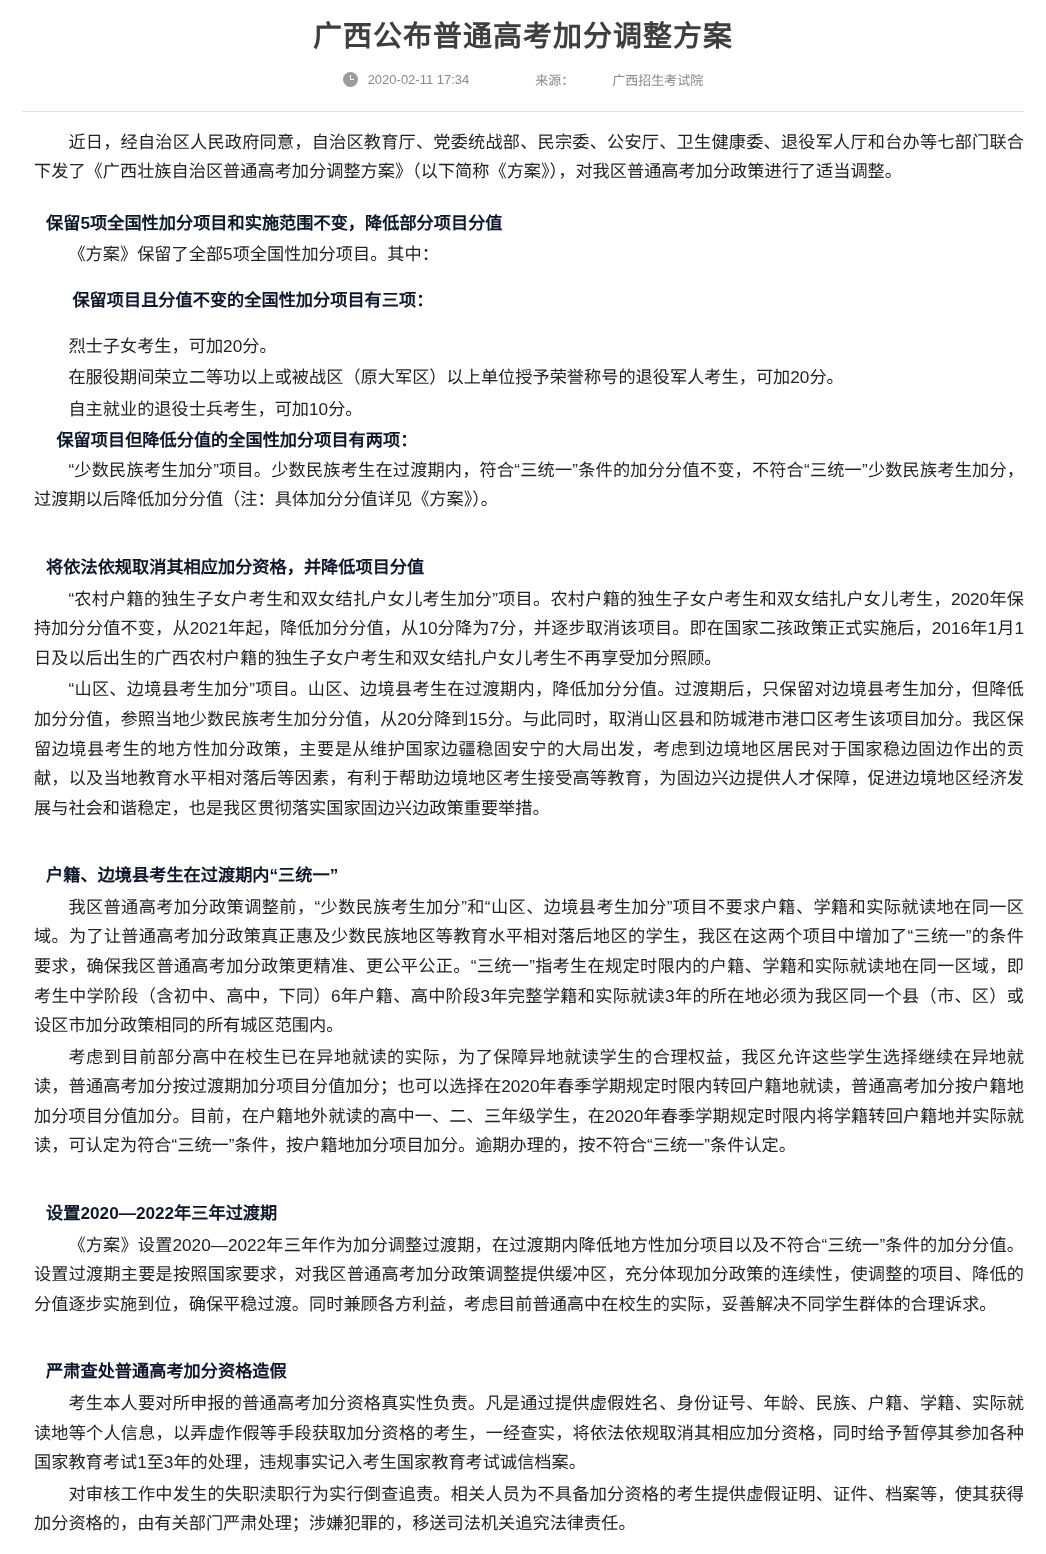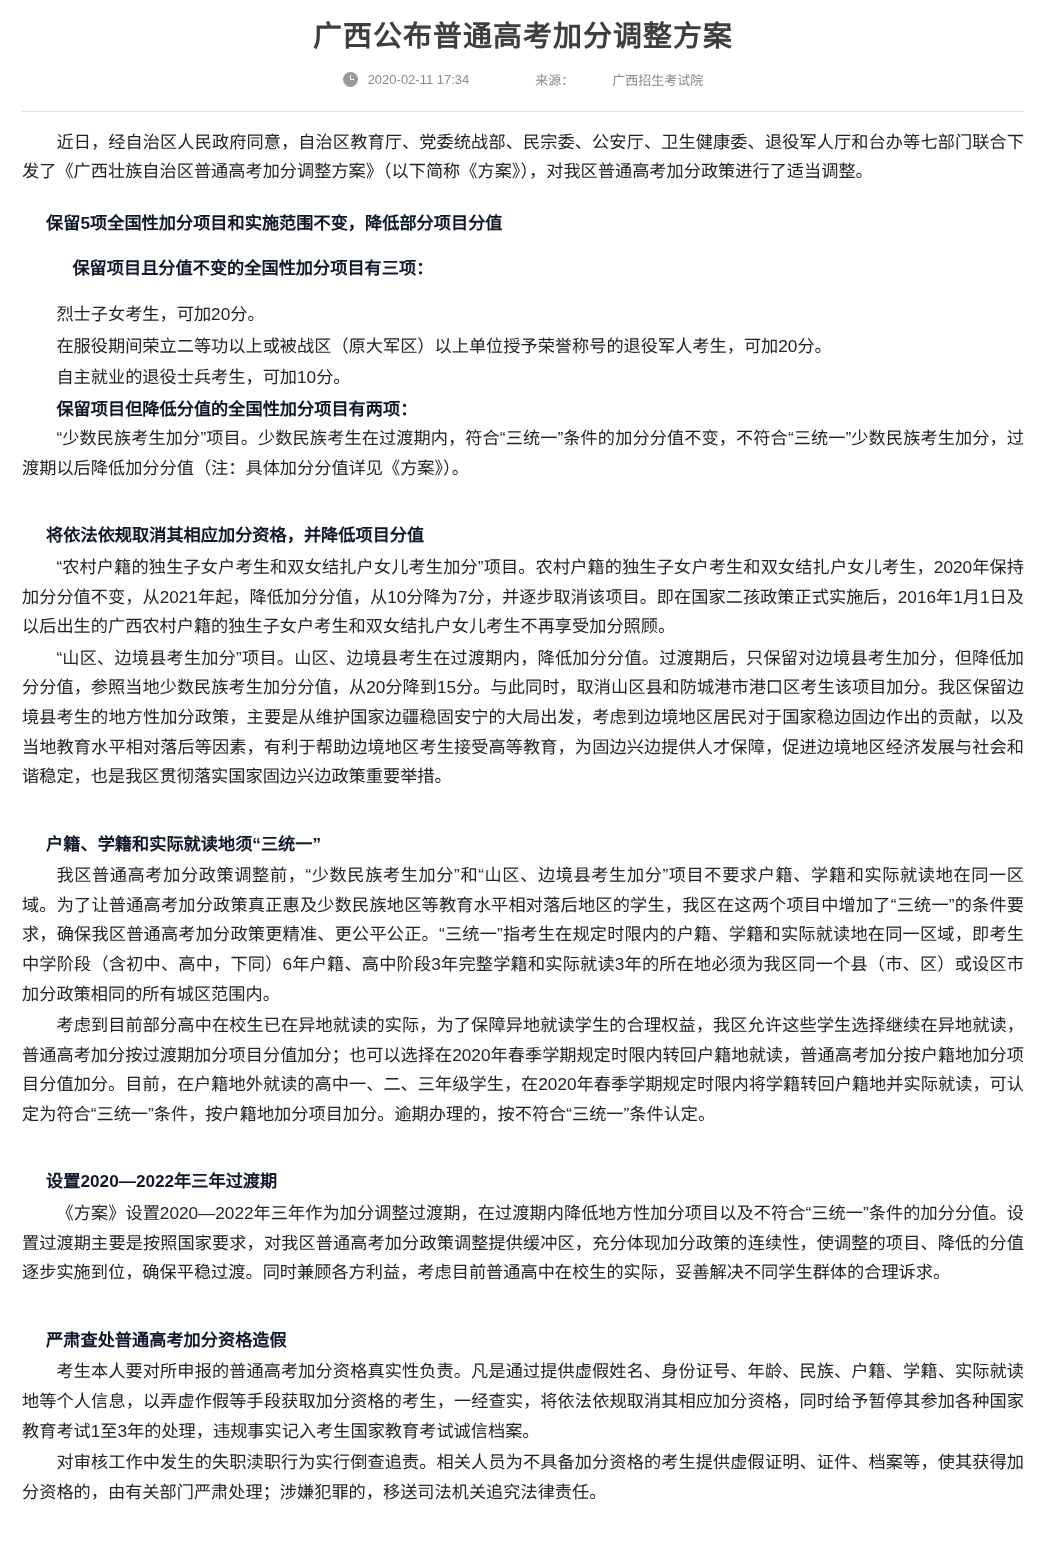--- a/index.html
+++ b/index.html
@@ -73,21 +73,21 @@
     margin: 12px 22px 0 22px;
   }
   .content {
     padding: 16px 22px 26px 22px;
     font-size: 17.2px;
     line-height: 1.72;
     color: #222;
     text-align: justify;
   }
   .content p {
-    margin: 0 0 2px 0;
+    margin: 0 0 2px 12px;
     text-indent: 2em;
   }
   .section-head {
     font-weight: bold;
     margin: 22px 0 2px 0;
     text-indent: 1.4em;
     color: #0f172a;
   }
   .para-gap {
     height: 14px;
@@ -109,36 +109,37 @@
     </div>
   </div>
 
   <div class="divider"></div>
 
   <div class="content">
 
     <p>近日，经自治区人民政府同意，自治区教育厅、党委统战部、民宗委、公安厅、卫生健康委、退役军人厅和台办等七部门联合下发了《广西壮族自治区普通高考加分调整方案》（以下简称《方案》），对我区普通高考加分政策进行了适当调整。</p>
 
     <div class="section-head">保留5项全国性加分项目和实施范围不变，降低部分项目分值</div>
+    <p>《方案》保留了全部5项全国性加分项目。其中：</p>
     <p class="section-head" style="margin:16px;text-indent:2em;font-weight:bold;">保留项目且分值不变的全国性加分项目有三项：</p>
     <p>烈士子女考生，可加20分。</p>
     <p>在服役期间荣立二等功以上或被战区（原大军区）以上单位授予荣誉称号的退役军人考生，可加20分。</p>
     <p>自主就业的退役士兵考生，可加10分。</p>
     <p class="section-head" style="margin:0;text-indent:2em;font-weight:bold;">保留项目但降低分值的全国性加分项目有两项：</p>
     <p>“少数民族考生加分”项目。少数民族考生在过渡期内，符合“三统一”条件的加分分值不变，不符合“三统一”少数民族考生加分，过渡期以后降低加分分值（注：具体加分分值详见《方案》）。</p>
 
     <div class="para-gap"></div>
 
     <div class="section-head">将依法依规取消其相应加分资格，并降低项目分值</div>
     <p>“农村户籍的独生子女户考生和双女结扎户女儿考生加分”项目。农村户籍的独生子女户考生和双女结扎户女儿考生，2020年保持加分分值不变，从2021年起，降低加分分值，从10分降为7分，并逐步取消该项目。即在国家二孩政策正式实施后，2016年1月1日及以后出生的广西农村户籍的独生子女户考生和双女结扎户女儿考生不再享受加分照顾。</p>
     <p>“山区、边境县考生加分”项目。山区、边境县考生在过渡期内，降低加分分值。过渡期后，只保留对边境县考生加分，但降低加分分值，参照当地少数民族考生加分分值，从20分降到15分。与此同时，取消山区县和防城港市港口区考生该项目加分。我区保留边境县考生的地方性加分政策，主要是从维护国家边疆稳固安宁的大局出发，考虑到边境地区居民对于国家稳边固边作出的贡献，以及当地教育水平相对落后等因素，有利于帮助边境地区考生接受高等教育，为固边兴边提供人才保障，促进边境地区经济发展与社会和谐稳定，也是我区贯彻落实国家固边兴边政策重要举措。</p>
 
     <div class="para-gap"></div>
 
-    <div class="section-head">户籍、学籍和实际就读地须“三统一”</div>
+    <div class="section-head">户籍、边境县考生在过渡期内“三统一”</div>
     <p>我区普通高考加分政策调整前，“少数民族考生加分”和“山区、边境县考生加分”项目不要求户籍、学籍和实际就读地在同一区域。为了让普通高考加分政策真正惠及少数民族地区等教育水平相对落后地区的学生，我区在这两个项目中增加了“三统一”的条件要求，确保我区普通高考加分政策更精准、更公平公正。“三统一”指考生在规定时限内的户籍、学籍和实际就读地在同一区域，即考生中学阶段（含初中、高中，下同）6年户籍、高中阶段3年完整学籍和实际就读3年的所在地必须为我区同一个县（市、区）或设区市加分政策相同的所有城区范围内。</p>
     <p>考虑到目前部分高中在校生已在异地就读的实际，为了保障异地就读学生的合理权益，我区允许这些学生选择继续在异地就读，普通高考加分按过渡期加分项目分值加分；也可以选择在2020年春季学期规定时限内转回户籍地就读，普通高考加分按户籍地加分项目分值加分。目前，在户籍地外就读的高中一、二、三年级学生，在2020年春季学期规定时限内将学籍转回户籍地并实际就读，可认定为符合“三统一”条件，按户籍地加分项目加分。逾期办理的，按不符合“三统一”条件认定。</p>
 
     <div class="para-gap"></div>
 
     <div class="section-head">设置2020—2022年三年过渡期</div>
     <p>《方案》设置2020—2022年三年作为加分调整过渡期，在过渡期内降低地方性加分项目以及不符合“三统一”条件的加分分值。设置过渡期主要是按照国家要求，对我区普通高考加分政策调整提供缓冲区，充分体现加分政策的连续性，使调整的项目、降低的分值逐步实施到位，确保平稳过渡。同时兼顾各方利益，考虑目前普通高中在校生的实际，妥善解决不同学生群体的合理诉求。</p>
 
     <div class="para-gap"></div>
 

